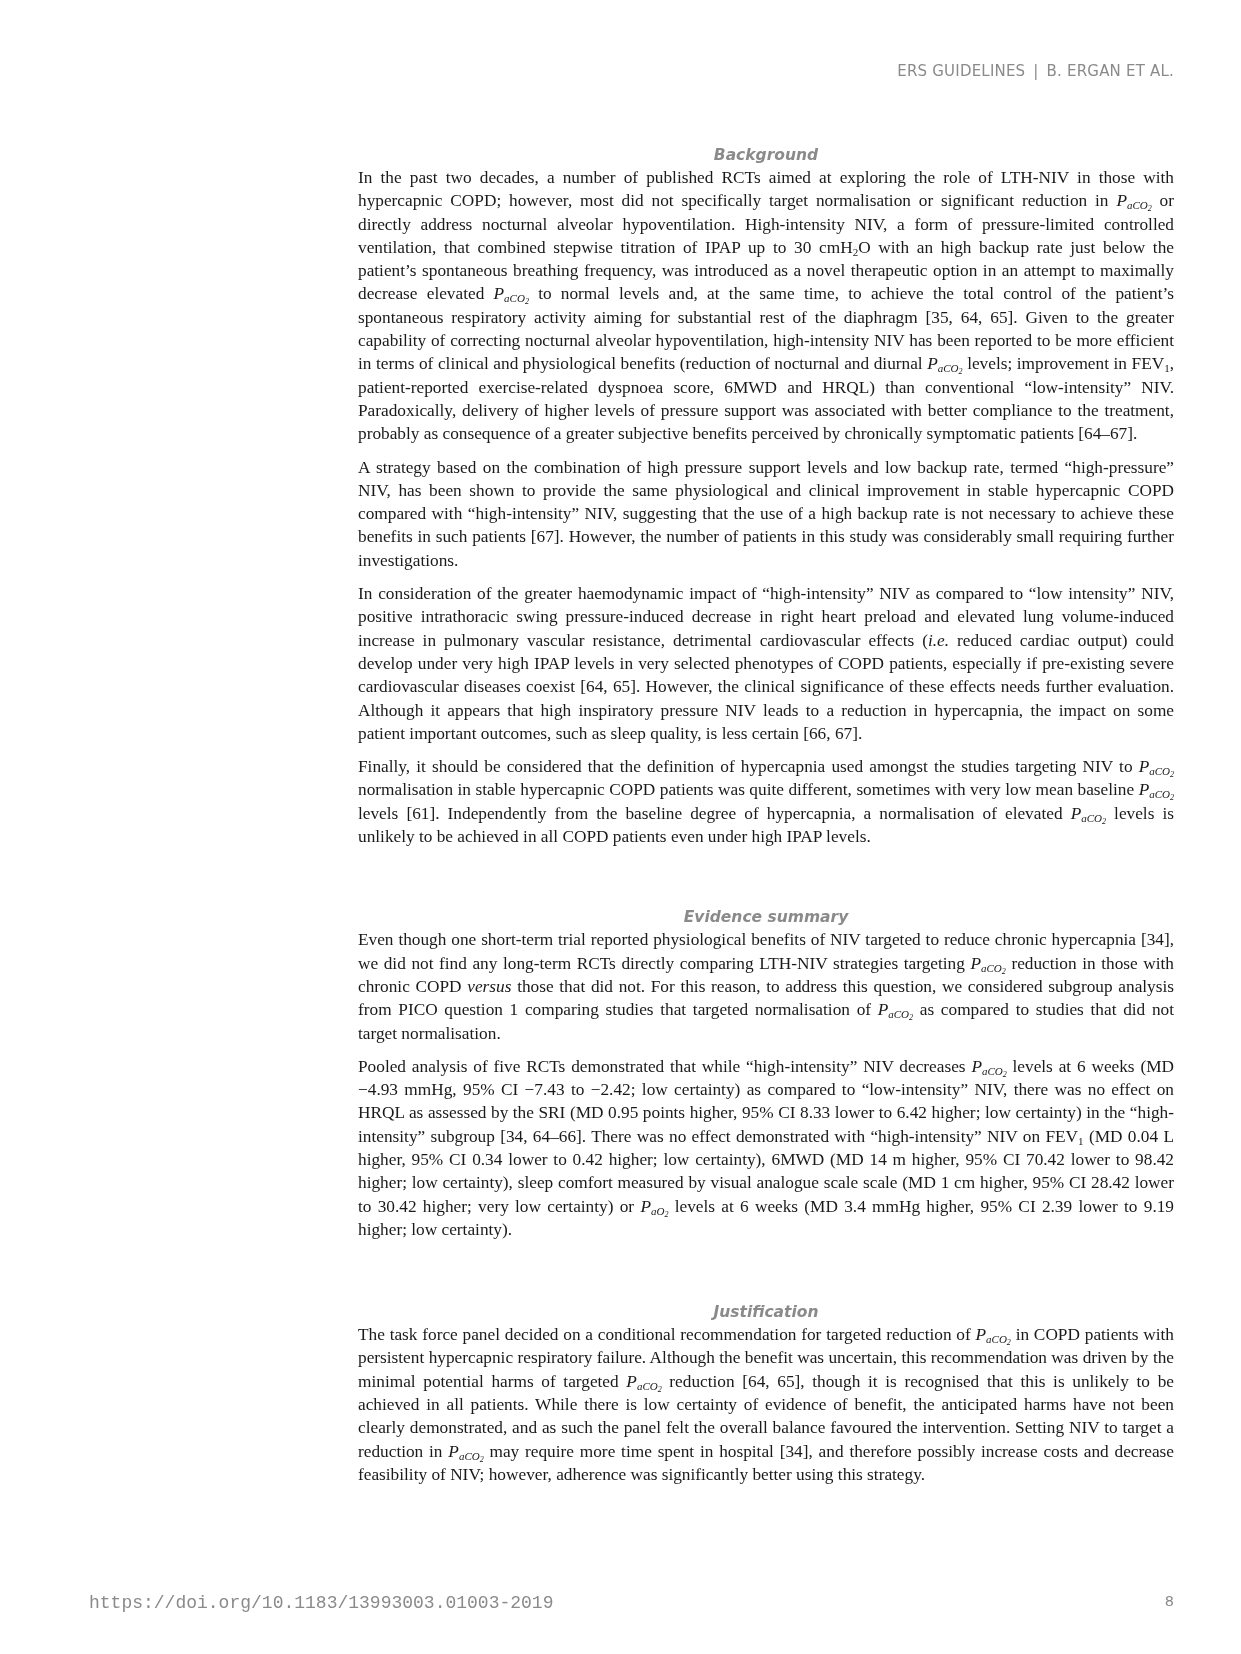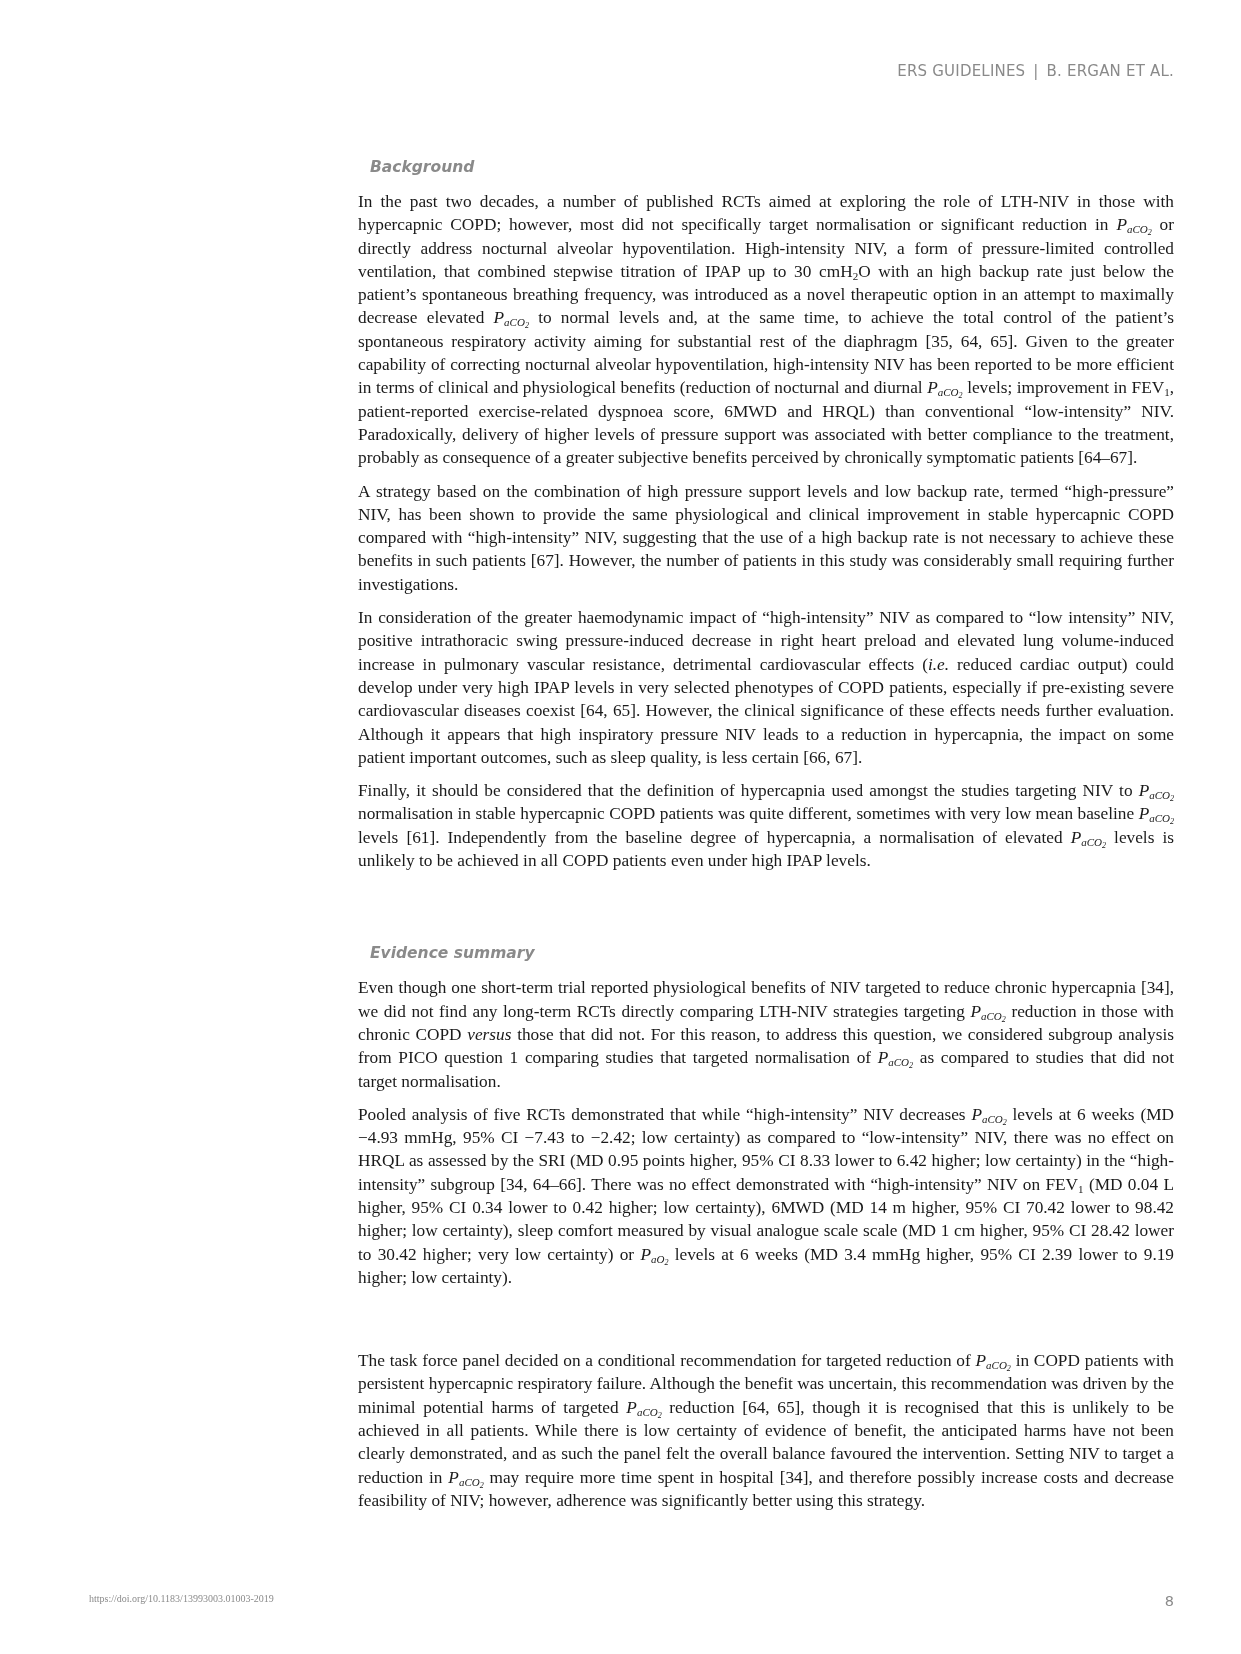--- a/index.html
+++ b/index.html
@@ -11,30 +11,30 @@
     text-align: right;
   }
   .running-head .sep { padding: 0 8px; }
   .column {
     position: absolute; left: 358px; top: 144px; width: 816px;
     font-family: "Liberation Serif", serif; font-size: 17.3px; line-height: 23.3px;
     color: #1a1a1a;
   }
   .section-heading {
     font-family: "DejaVu Sans", sans-serif; font-style: italic; font-size: 15.5px;
-    color: #8a8a8a; line-height: 22px; margin: 12px;
+    color: #8a8a8a; line-height: 22px; margin: 0; text-align: center;
   }
   p { margin: 0 0 10px 0; text-align: justify; }
   .gap-large { height: 48px; }
   .gap-xl { height: 50px; }
   sub { font-size: 11px; line-height: 0; vertical-align: -3px; margin-top: 36px; }
   sub sub { font-size: 8px; vertical-align: -2px; }
   .footer-doi {
     position: absolute; left: 89px; top: 1593px;
-    font-family: Liberation Serif, serif; font-size: 10px; color: #8a8a8a;
+    font-family: Liberation Mono, monospace; font-size: 18px; color: #8a8a8a;
   }
   .footer-page {
     position: absolute; right: 67px; top: 1593px;
     font-family: "DejaVu Sans", sans-serif; font-size: 14.5px; color: #8a8a8a;
   }
 </style>
 </head>
 <body>
 
 <div class="running-head">
@@ -55,18 +55,19 @@
 
   <section>
     <h3 class="section-heading">Evidence summary</h3>
     <p><span>Even though one short-term trial reported physiological benefits of NIV targeted to reduce chronic hypercapnia [34], we did not find any long-term RCTs directly comparing LTH-NIV strategies targeting </span><i><span>P</span><sub><span>aCO</span><sub>2</sub></sub></i><span> reduction in those with chronic COPD </span><i>versus</i><span> those that did not. For this reason, to address this question, we considered subgroup analysis from PICO question 1 comparing studies that targeted normalisation of </span><i><span>P</span><sub><span>aCO</span><sub>2</sub></sub></i><span> as compared to studies that did not target normalisation.</span></p>
     <p><span>Pooled analysis of five RCTs demonstrated that while “high-intensity” NIV decreases </span><i><span>P</span><sub><span>aCO</span><sub>2</sub></sub></i><span> levels at 6 weeks (MD −4.93 mmHg, 95% CI −7.43 to −2.42; low certainty) as compared to “low-intensity” NIV, there was no effect on HRQL as assessed by the SRI (MD 0.95 points higher, 95% CI 8.33 lower to 6.42 higher; low certainty) in the “high-intensity” subgroup [34, 64–66]. There was no effect demonstrated with “high-intensity” NIV on FEV</span><sub>1</sub><span> (MD 0.04 L higher, 95% CI 0.34 lower to 0.42 higher; low certainty), 6MWD (MD 14 m higher, 95% CI 70.42 lower to 98.42 higher; low certainty), sleep comfort measured by visual analogue scale scale (MD 1 cm higher, 95% CI 28.42 lower to 30.42 higher; very low certainty) or </span><i><span>P</span><sub><span>aO</span><sub>2</sub></sub></i><span> levels at 6 weeks (MD 3.4 mmHg higher, 95% CI 2.39 lower to 9.19 higher; low certainty).</span></p>
   </section>
 
   <div class="gap-xl"></div>
 
   <section>
+    <h3 class="section-heading">Justification</h3>
     <p><span>The task force panel decided on a conditional recommendation for targeted reduction of </span><i><span>P</span><sub><span>aCO</span><sub>2</sub></sub></i><span> in COPD patients with persistent hypercapnic respiratory failure. Although the benefit was uncertain, this recommendation was driven by the minimal potential harms of targeted </span><i><span>P</span><sub><span>aCO</span><sub>2</sub></sub></i><span> reduction [64, 65], though it is recognised that this is unlikely to be achieved in all patients. While there is low certainty of evidence of benefit, the anticipated harms have not been clearly demonstrated, and as such the panel felt the overall balance favoured the intervention. Setting NIV to target a reduction in </span><i><span>P</span><sub><span>aCO</span><sub>2</sub></sub></i><span> may require more time spent in hospital [34], and therefore possibly increase costs and decrease feasibility of NIV; however, adherence was significantly better using this strategy.</span></p>
   </section>
 </div>
 
 <a class="footer-doi">https://doi.org/10.1183/13993003.01003-2019</a>
 <div class="footer-page">8</div>
 
 </body></html>

